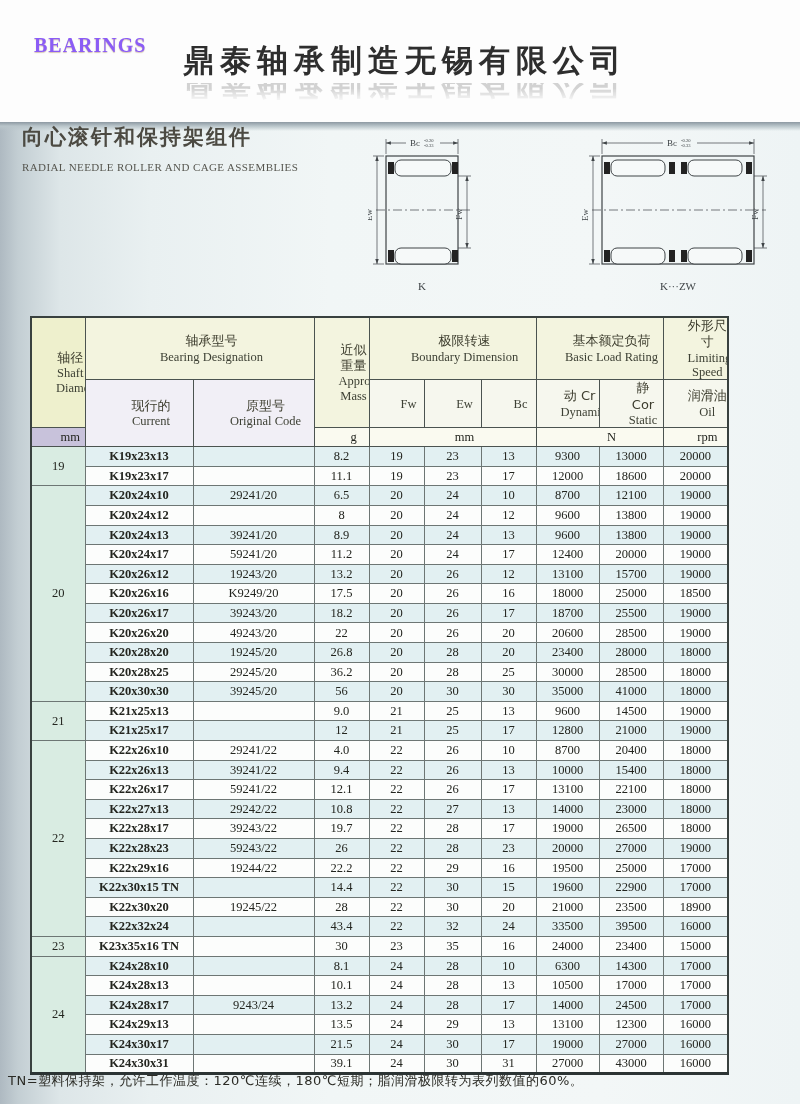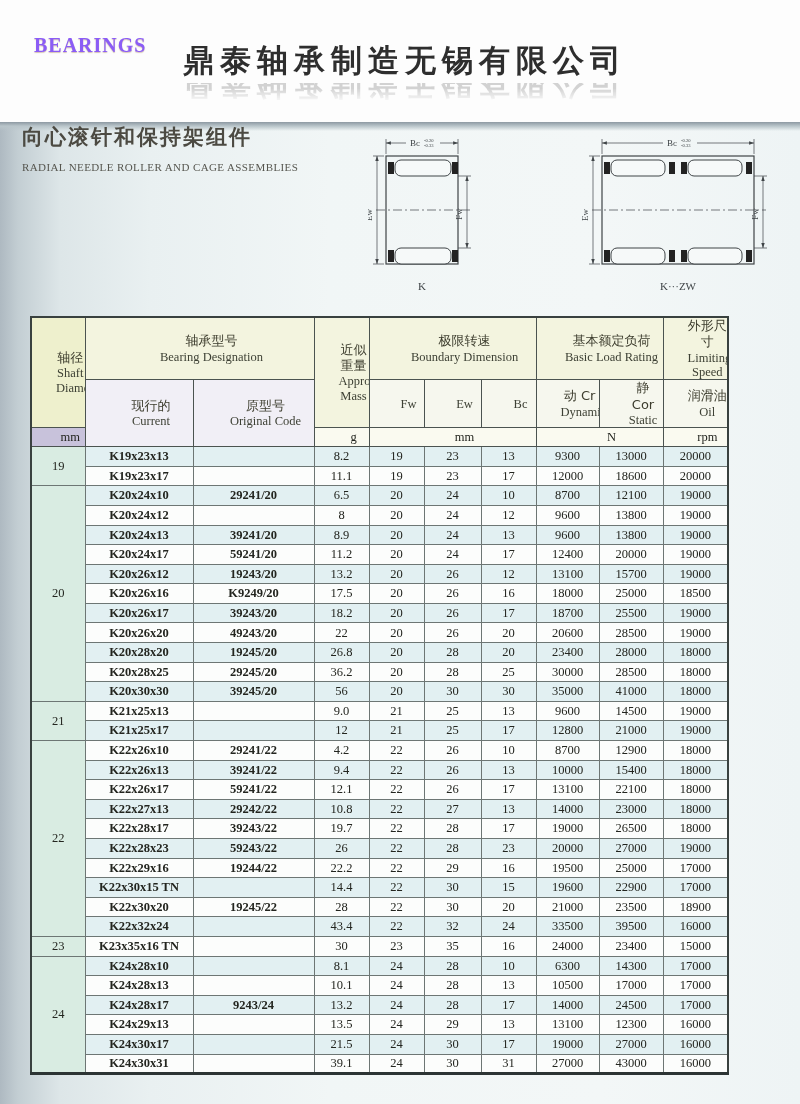--- a/index.html
+++ b/index.html
@@ -55,21 +55,21 @@
   tr.hrow-a { height:55px; } tr.hrow-b { height:42px; } tr.hrow-c { height:19px; }
   .bg-y1 { background:#eef0cd;margin-top:9px; }      
   .bg-y2 { background:#f3f4df; }      
   .bg-l1 { background:#f1eff6; }      
   .bg-l2 { background:#f6f7ee; }      
   .bg-u  { background:#fafaf0; font-size:12.5px; }
   .bg-mm { background:#c8c2db; font-size:12.5px; }
   tbody tr { height:19.6px; }
   tbody td { font-size:12.5px; line-height:1; }
   td.c-designation { text-align:left; font-weight:bold; font-size:12.5px; }
-  td.c-original { font-weight:bold; }
+  td.c-original { font-weight:normal; }
   tr.plain  td.data-cell { background:#fcfdfc; }
   tr.stripe td.data-cell { background:#e2f0f2; }
   td.shaft-cell { background:#d9ece2; font-size:12.5px; }
   tr.group-start td { border-top:2px solid #39413f; }
   
   #footnote { position:absolute; left:8px; top:1072px; width:780px;
     font-family:"DejaVu Sans",sans-serif; font-size:13px; color:#2b2b25; letter-spacing:.5px; }
 </style>
 </head>
 <body>
@@ -427,26 +427,26 @@
       <td class="data-cell">25</td>
       <td class="data-cell">17</td>
       <td class="data-cell">12800</td>
       <td class="data-cell">21000</td>
       <td class="data-cell">19000</td>
     </tr>
         <tr class="plain group-start">
           <td class="shaft-cell" rowspan="10">22</td>
       <td class="data-cell c-designation">K22x26x10</td>
       <td class="data-cell c-original">29241/22</td>
-      <td class="data-cell">4.2</td>
+      <td class="data-cell">4.0</td>
       <td class="data-cell">22</td>
       <td class="data-cell">26</td>
       <td class="data-cell">10</td>
       <td class="data-cell">8700</td>
-      <td class="data-cell">12900</td>
+      <td class="data-cell">20400</td>
       <td class="data-cell">18000</td>
     </tr>
         <tr class="stripe">
       <td class="data-cell c-designation">K22x26x13</td>
       <td class="data-cell c-original">39241/22</td>
       <td class="data-cell">9.4</td>
       <td class="data-cell">22</td>
       <td class="data-cell">26</td>
       <td class="data-cell">13</td>
       <td class="data-cell">10000</td>
@@ -616,13 +616,14 @@
       <td class="data-cell">24</td>
       <td class="data-cell">30</td>
       <td class="data-cell">31</td>
       <td class="data-cell">27000</td>
       <td class="data-cell">43000</td>
       <td class="data-cell">16000</td>
     </tr>
       </tbody>
   </table>
 
+  <div id="footnote">TN=塑料保持架，允许工作温度：120℃连续，180℃短期；脂润滑极限转为表列数值的60%。</div>
 </div>
 
 </body></html>

